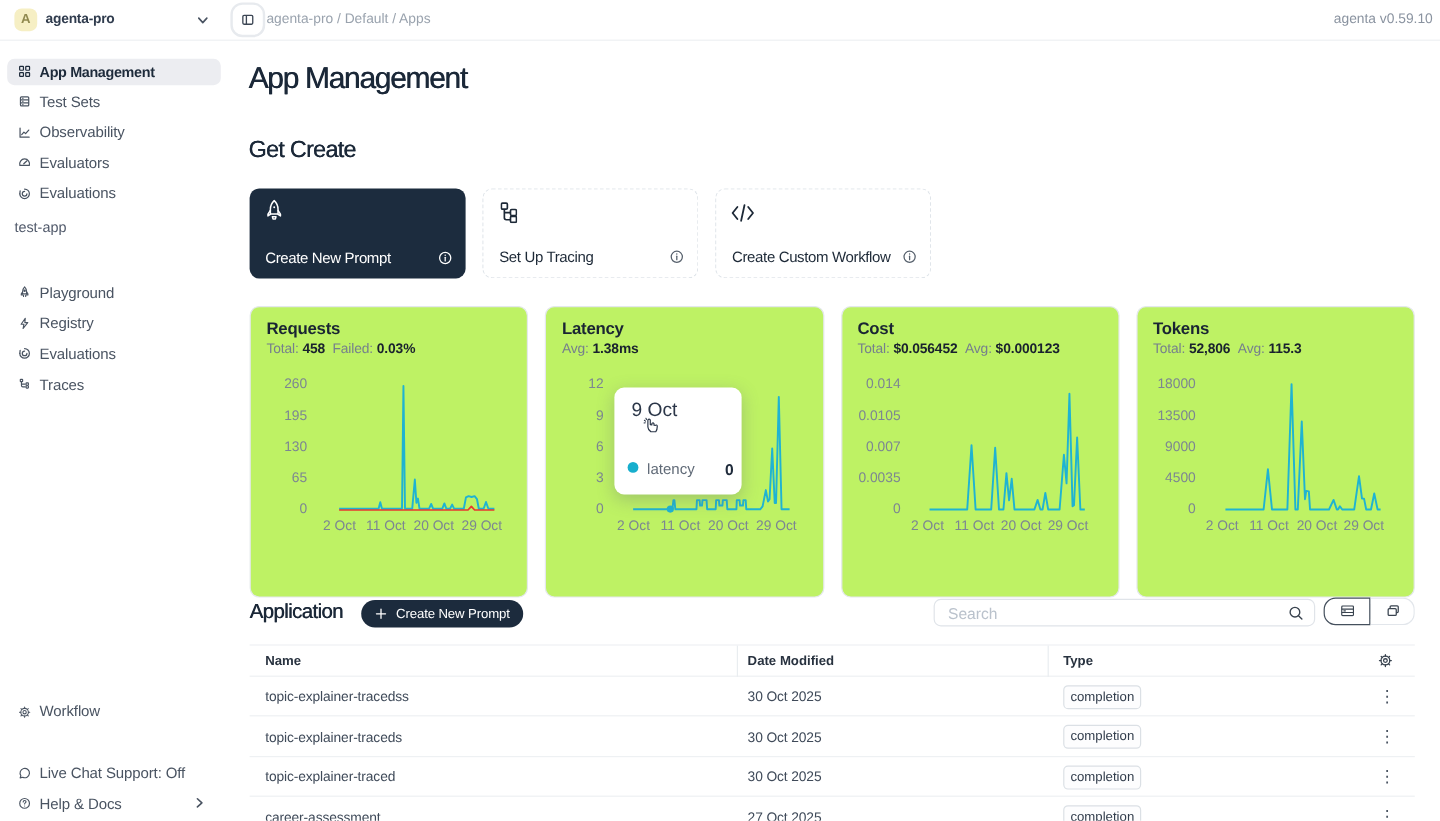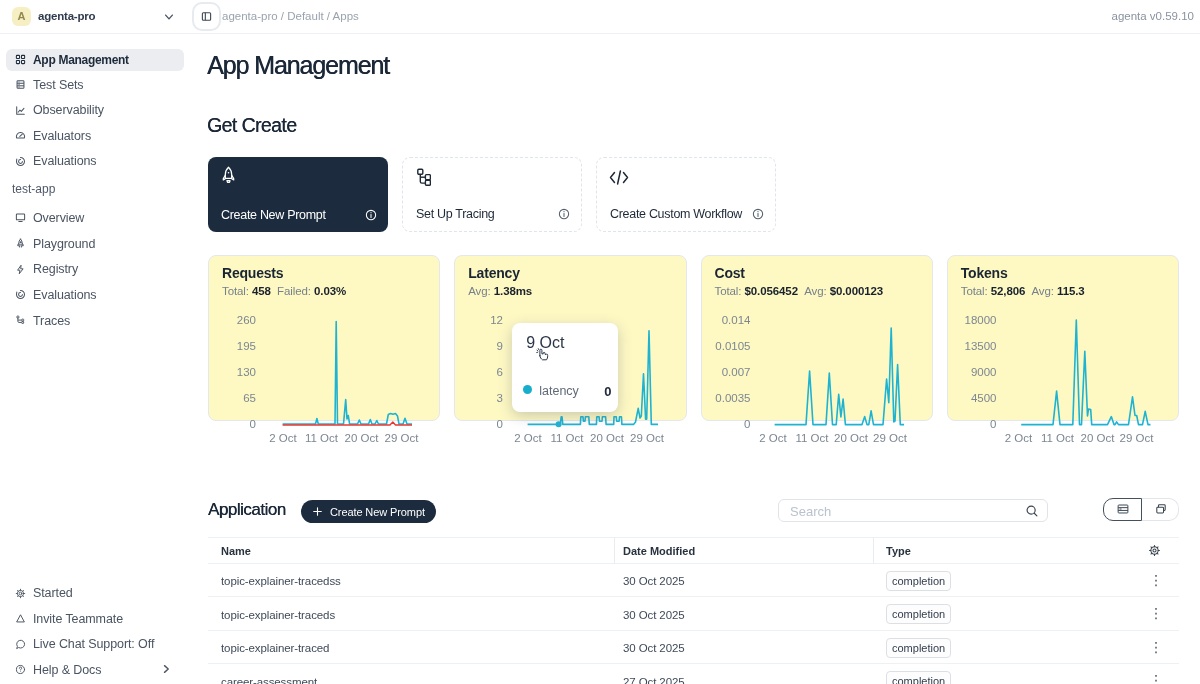--- a/index.html
+++ b/index.html
@@ -13,21 +13,21 @@
 #sidebar{position:absolute;left:0;top:34px;width:186px;height:650px;background:#fff;z-index:4}
 .sitem{position:absolute;left:6px;width:178px;height:22px;border-radius:6px;display:flex;align-items:center;padding-left:9px;font-size:12.5px;letter-spacing:-0.1px;color:#4a5462}
 .sitem svg{margin-right:7px;flex:0 0 auto;width:11px;height:11px}
 
 #main{position:absolute;left:186px;top:34px;width:1014px;height:650px}
 .gcard{width:179.5px;height:75px;border-radius:8px;position:relative}
 .gcard.dark{background:#1c2c3e;color:#fff}
 .gcard.lite{border:1px dashed #e0e5ea;color:#1d2937}
 .glabel{position:absolute;left:13px;bottom:10px;font-size:12.5px;font-weight:500;letter-spacing:-0.3px}
 .ginfo{position:absolute;right:11px;bottom:11px}
-.ccard{position:relative;flex:1;height:166px;border:1px solid #e4e8ec;border-radius:8px;background:#fef9c3}
+.ccard{position:relative;flex:1;height:243px;border:1px solid #e4e8ec;border-radius:8px;background:#bef264}
 .ctitle{position:absolute;left:13px;top:9px;font-size:14px;font-weight:700;letter-spacing:-0.2px;color:#1a2533}
 .csub{position:absolute;left:13px;top:29px;font-size:11.5px;letter-spacing:-0.1px;color:#76808c}
 .csub b{color:#19212e;font-weight:700}
 .chsvg{position:absolute;left:0;top:0}
 .th{position:absolute;top:7px;font-size:11px;font-weight:700;color:#28323f}
 .tr{position:relative;height:33.5px;border-bottom:1px solid #eef1f3}
 .tname{position:absolute;left:13px;top:11.5px;font-size:11.5px;letter-spacing:-0.1px;color:#3f4a59}
 .tdate{position:absolute;left:415px;top:11.5px;font-size:11.5px;letter-spacing:-0.1px;color:#3f4a59}
 .chip{position:absolute;left:678px;top:7px;height:20px;line-height:18px;padding:0 5px;border:1px solid #dbe0e5;border-radius:4px;font-size:11px;color:#323d4c;background:#fdfdfe}
 .dots{position:absolute;left:941px;top:8px;font-size:14px;color:#4a5462;letter-spacing:0}
@@ -85,27 +85,20 @@
     </div>
   <div class="sitem" style="top:116px">
     <svg width="14" height="14" viewBox="0 0 16 16" fill="none" stroke="#4a5462" stroke-width="1.5" stroke-linecap="round">
         <path d="M8 2.2a5.8 5.8 0 1 1-5.8 5.8"></path>
         <path d="M8 5.2a2.8 2.8 0 1 0 2.8 2.8"></path>
         <path d="M2.6 4.4 2.2 8"></path>
       </svg>
     <span>Evaluations</span>
     </div>
   <div class="abs" style="left:12px;top:148px;font-size:12px;color:#50596a">test-app</div>
-  <div class="sitem" style="top:172.5px">
-    <svg width="14" height="14" viewBox="0 0 16 16" fill="none" stroke="#4a5462" stroke-width="1.5" stroke-linecap="round" stroke-linejoin="round">
-        <rect x="2" y="3" width="12" height="8.4" rx="1"></rect>
-        <line x1="5.6" y1="13.8" x2="10.4" y2="13.8"></line>
-      </svg>
-    <span>Overview</span>
-    </div>
   <div class="sitem" style="top:198.5px">
     <svg width="14" height="14" viewBox="0 0 16 16" fill="none" stroke="#4a5462" stroke-width="1.4" stroke-linecap="round" stroke-linejoin="round">
         <path d="M8 1.6C6.3 3.3 5.5 5.6 5.5 7.8V10h5V7.8c0-2.2-.8-4.5-2.5-6.2z"></path>
         <path d="M5.5 7.9 4 10v1.3h1.9M10.5 7.9 12 10v1.3h-1.9"></path>
         <path d="M6.7 11.8v1.4M9.3 11.8v1.4"></path>
         <circle cx="8" cy="6.2" r="0.8"></circle>
       </svg>
     <span>Playground</span>
     </div>
   <div class="sitem" style="top:224px">
@@ -131,27 +124,21 @@
         <rect x="9.8" y="9.4" width="2.8" height="2.8" rx="0.6"></rect>
       </svg>
     <span>Traces</span>
     </div>
   <div class="sitem" style="top:548px">
     <svg width="14" height="14" viewBox="0 0 16 16" fill="none" stroke="#4a5462" stroke-width="1.3" stroke-linecap="round">
         <circle cx="8" cy="8" r="2"></circle>
         <circle cx="8" cy="8" r="4.6"></circle>
         <path d="M8 3.4V1.8M8 14.2v-1.6M3.4 8H1.8M14.2 8h-1.6M4.75 4.75 3.6 3.6M11.25 11.25l1.15 1.15M11.25 4.75 12.4 3.6M4.75 11.25 3.6 12.4"></path>
       </svg>
-    <span>Started</span>
-    </div>
-  <div class="sitem" style="top:573.5px">
-    <svg width="14" height="14" viewBox="0 0 16 16" fill="none" stroke="#4a5462" stroke-width="1.4" stroke-linejoin="round">
-        <path d="M8 2.6 13.6 13H2.4z"></path>
-      </svg>
-    <span>Invite Teammate</span>
+    <span>Workflow</span>
     </div>
   <div class="sitem" style="top:599px">
     <svg width="14" height="14" viewBox="0 0 16 16" fill="none" stroke="#4a5462" stroke-width="1.4" stroke-linecap="round" stroke-linejoin="round">
         <path d="M2.6 13.4l.9-2.6a5.7 5.7 0 1 1 2.2 1.9z"></path>
       </svg>
     <span>Live Chat Support: Off</span>
     </div>
   <div class="sitem" style="top:624.5px">
     <svg width="14" height="14" viewBox="0 0 16 16" fill="none" stroke="#4a5462" stroke-width="1.4" stroke-linecap="round">
         <circle cx="8" cy="8" r="5.9"></circle>
@@ -295,21 +282,21 @@
       </svg>
     </div>
   </div>
   <div class="abs" style="left:22px;top:466px;font-size:17px;font-weight:400;letter-spacing:-0.5px;color:#1b2838;text-shadow:0.3px 0 0 #1b2838">Application</div>
   <div class="abs" style="left:115px;top:466px;height:23px;background:#1c2b3d;border-radius:11.5px;color:#fff;font-size:12px;display:flex;align-items:center;padding:0 11px 0 11px">
     <svg width="11" height="11" viewBox="0 0 16 16" fill="none" stroke="#fff" stroke-width="1.6" stroke-linecap="round" style="margin-right:7px">
         <path d="M8 2.5v11M2.5 8h11"></path>
       </svg>
     <span style="font-weight:500;font-size:11px;letter-spacing:-0.1px">Create New Prompt</span>
   </div>
-  <div class="abs" style="left:592px;top:464.5px;width:270px;height:23px;border:1px solid #e0e4e9;border-radius:6px">
+  <div class="abs" style="left:592px;top:464.5px;width:318px;height:23px;border:1px solid #e0e4e9;border-radius:6px">
     <span style="position:absolute;left:11px;top:4px;font-size:13px;color:#bac2cc">Search</span>
     <svg class="abs" style="right:8px;top:4.5px" width="14" height="14" viewBox="0 0 16 16" fill="none" stroke="#39434f" stroke-width="1.3" stroke-linecap="round">
         <circle cx="7" cy="7" r="4.6"></circle>
         <line x1="10.6" y1="10.6" x2="13.6" y2="13.6"></line>
       </svg>
   </div>
   <div class="abs" style="left:917px;top:463.5px;width:76px;height:23px">
     <div class="abs" style="left:0;top:0;width:38.5px;height:23px;border:1.5px solid #45505d;border-radius:10px 0 0 10px"></div>
     <div class="abs" style="left:38.5px;top:0;width:37.5px;height:23px;border:1px solid #e2e6eb;border-left:none;border-radius:0 10px 10px 0"></div>
     <svg class="abs" style="left:14px;top:6.5px" width="12" height="10" viewBox="0 0 16 13" fill="none" stroke="#39434f" stroke-width="1.3" stroke-linejoin="round">

